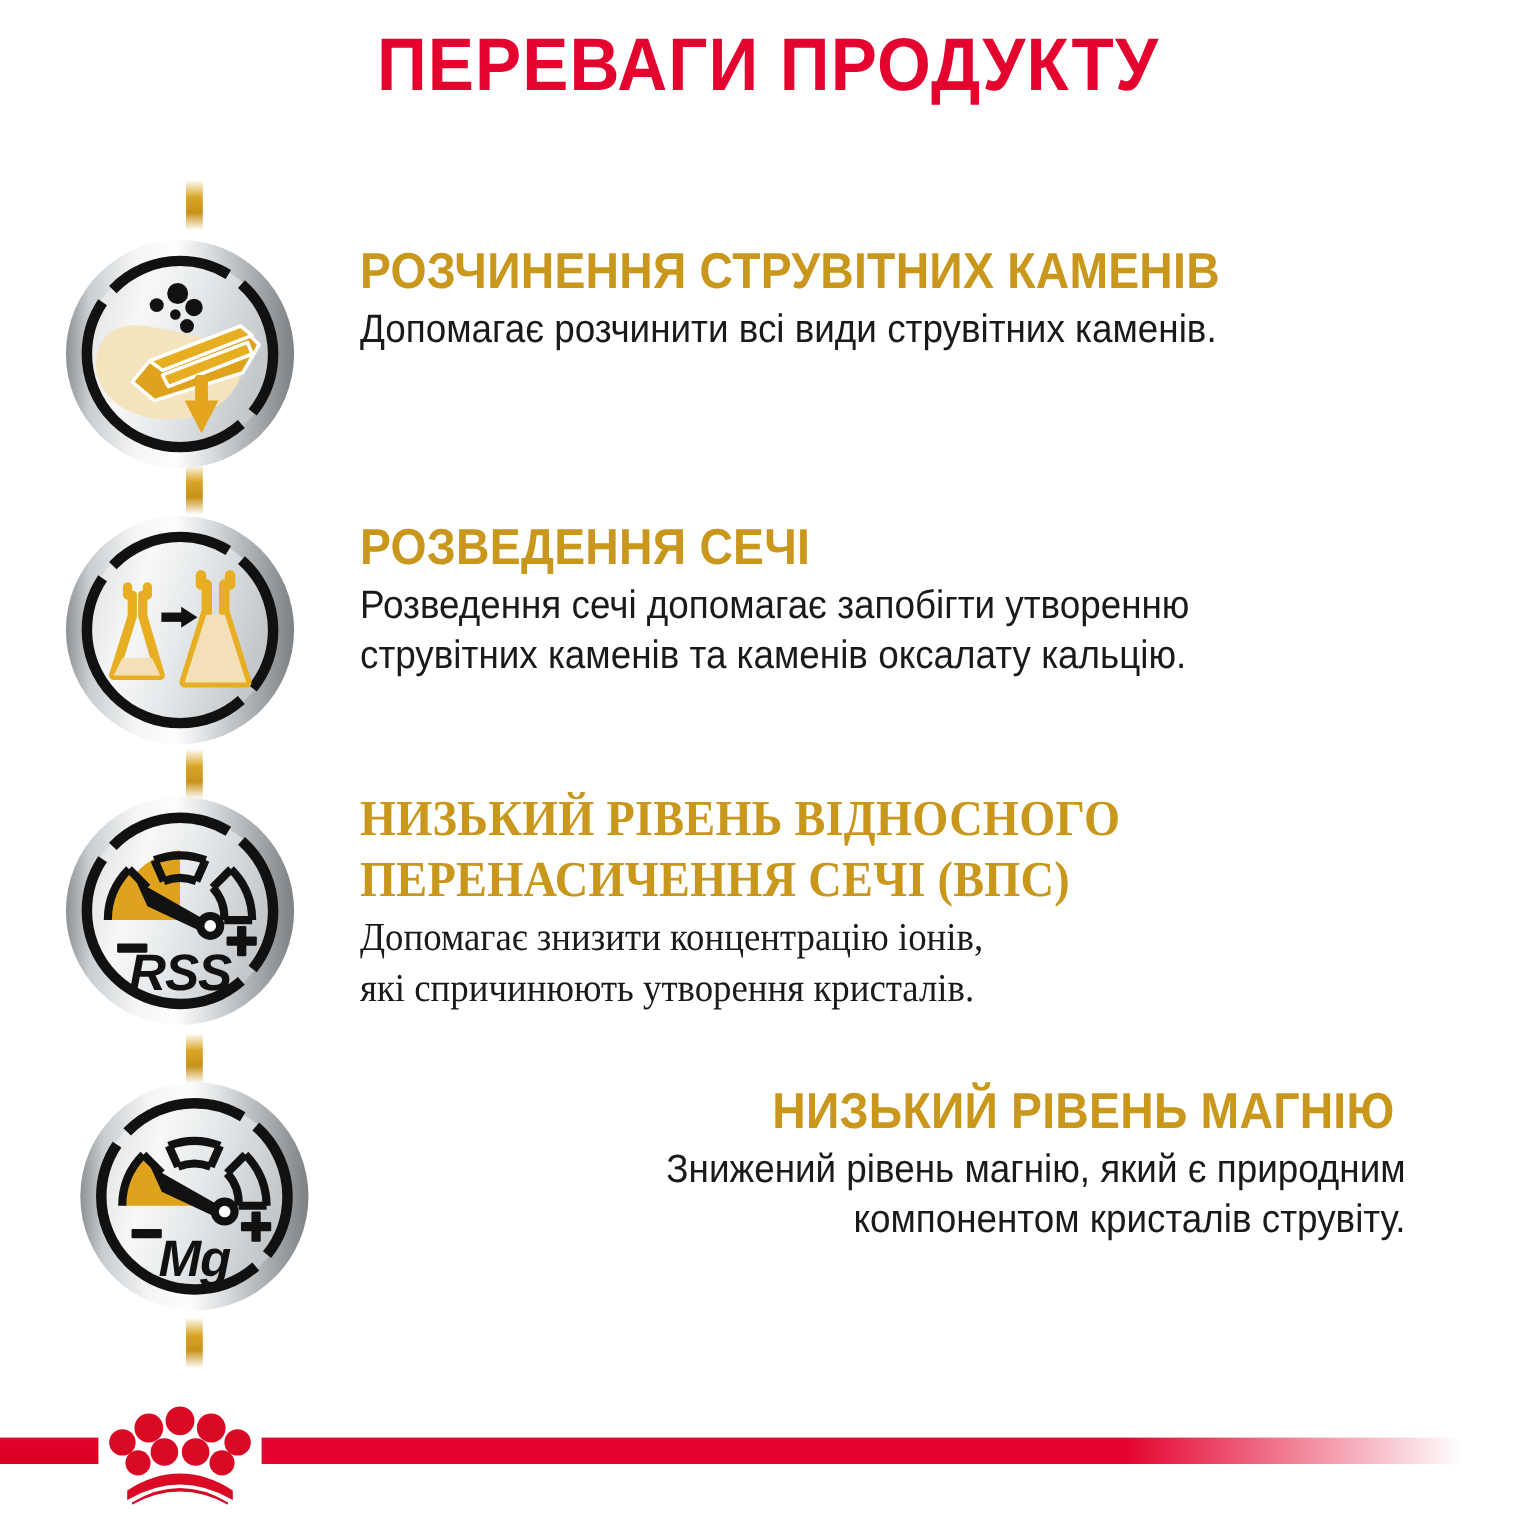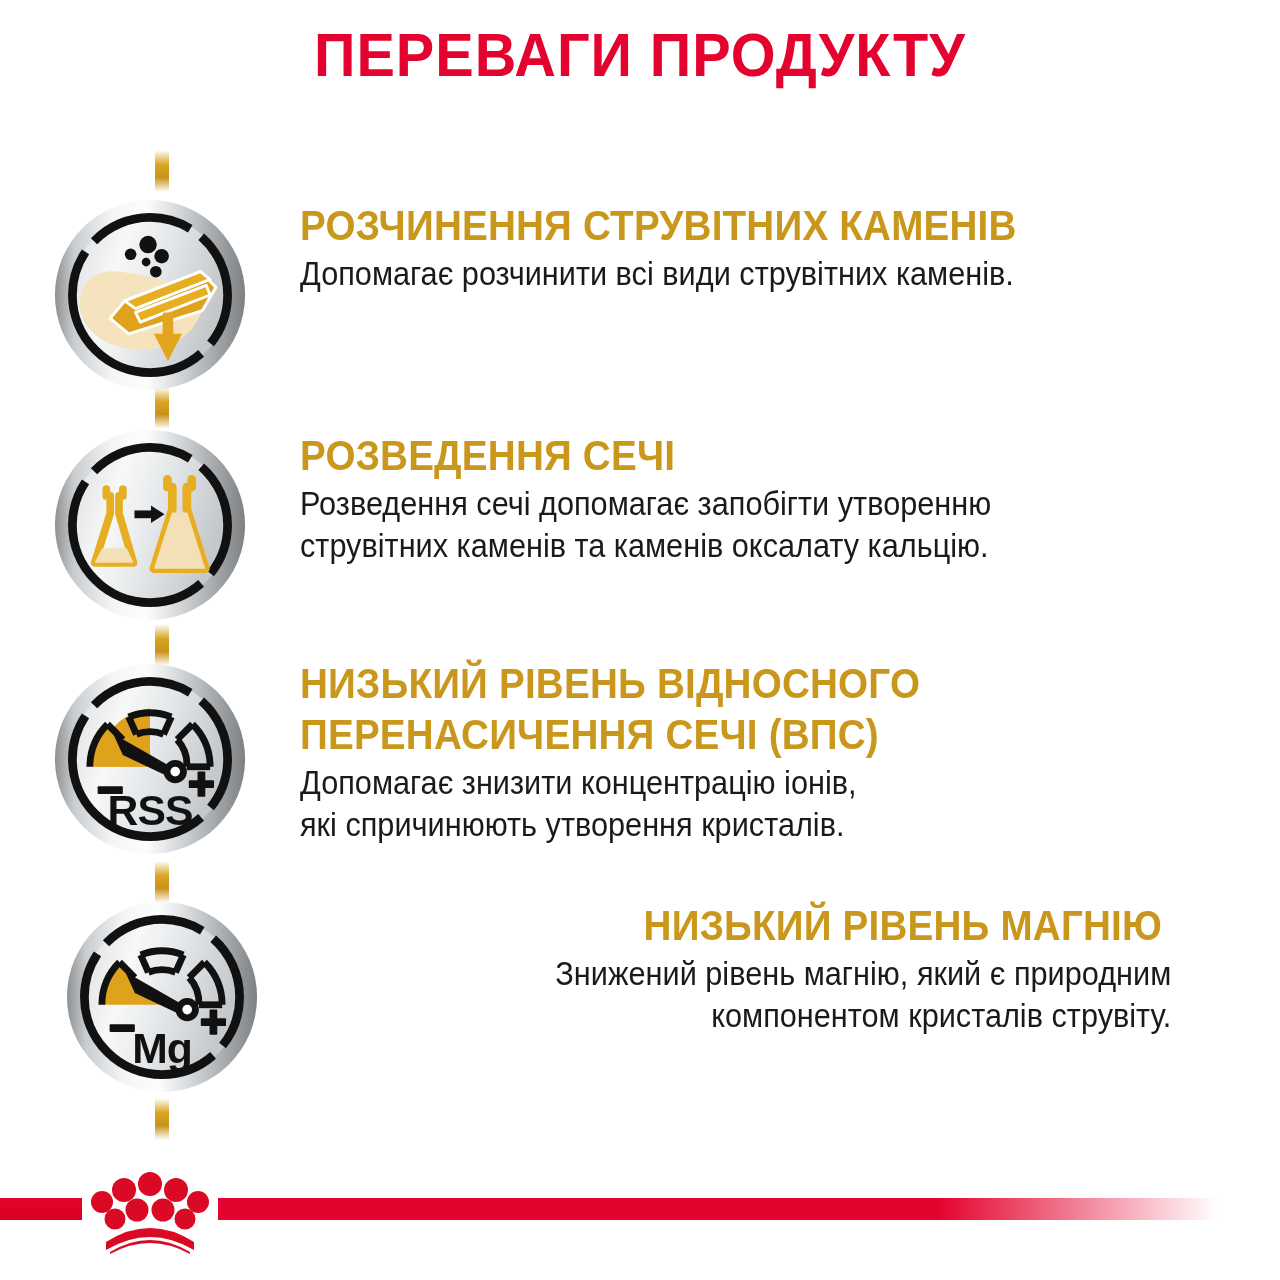--- a/index.html
+++ b/index.html
@@ -70,39 +70,40 @@
   .benefit.b2 { height: 230px; }
   .benefit.b3 { height: 240px; }
   .benefit.b4 { height: 230px; }
 
   .medallion-wrap {
     width: 300px;
     flex: none;
     display: flex;
     justify-content: center;
     align-items: center;
+    font-style: italic;
   }
   .benefit.b1 .medallion-wrap { padding-top: 48px; }
   .benefit.b2 .medallion-wrap { padding-top: 48px; }
   .benefit.b3 .medallion-wrap { padding-top: 52px; }
   .benefit.b4 .medallion-wrap { padding-top: 50px; margin-left: 12px; }
 
   .medallion {
     width: 194px;
     height: 194px;
     position: relative;
   }
 
   .text-col {
     flex: 1 1 auto;
     padding-right: 44px;
   }
   .benefit.b1 .text-col { padding-top: 52px; }
   .benefit.b2 .text-col { padding-top: 52px; }
-  .benefit.b3 .text-col { padding-top: 50px; }
+  .benefit.b3 .text-col { padding-top: 50px; font-family: Liberation Serif, serif; }
   .benefit.b4 .text-col { padding-top: 52px; text-align: right; }
 
   .b-head {
     color: #C9971C;
     font-size: 42px;
     font-weight: 700;
     line-height: 1.12;
     letter-spacing: 0.2px;
     transform: scaleX(0.92);
     transform-origin: left center;

